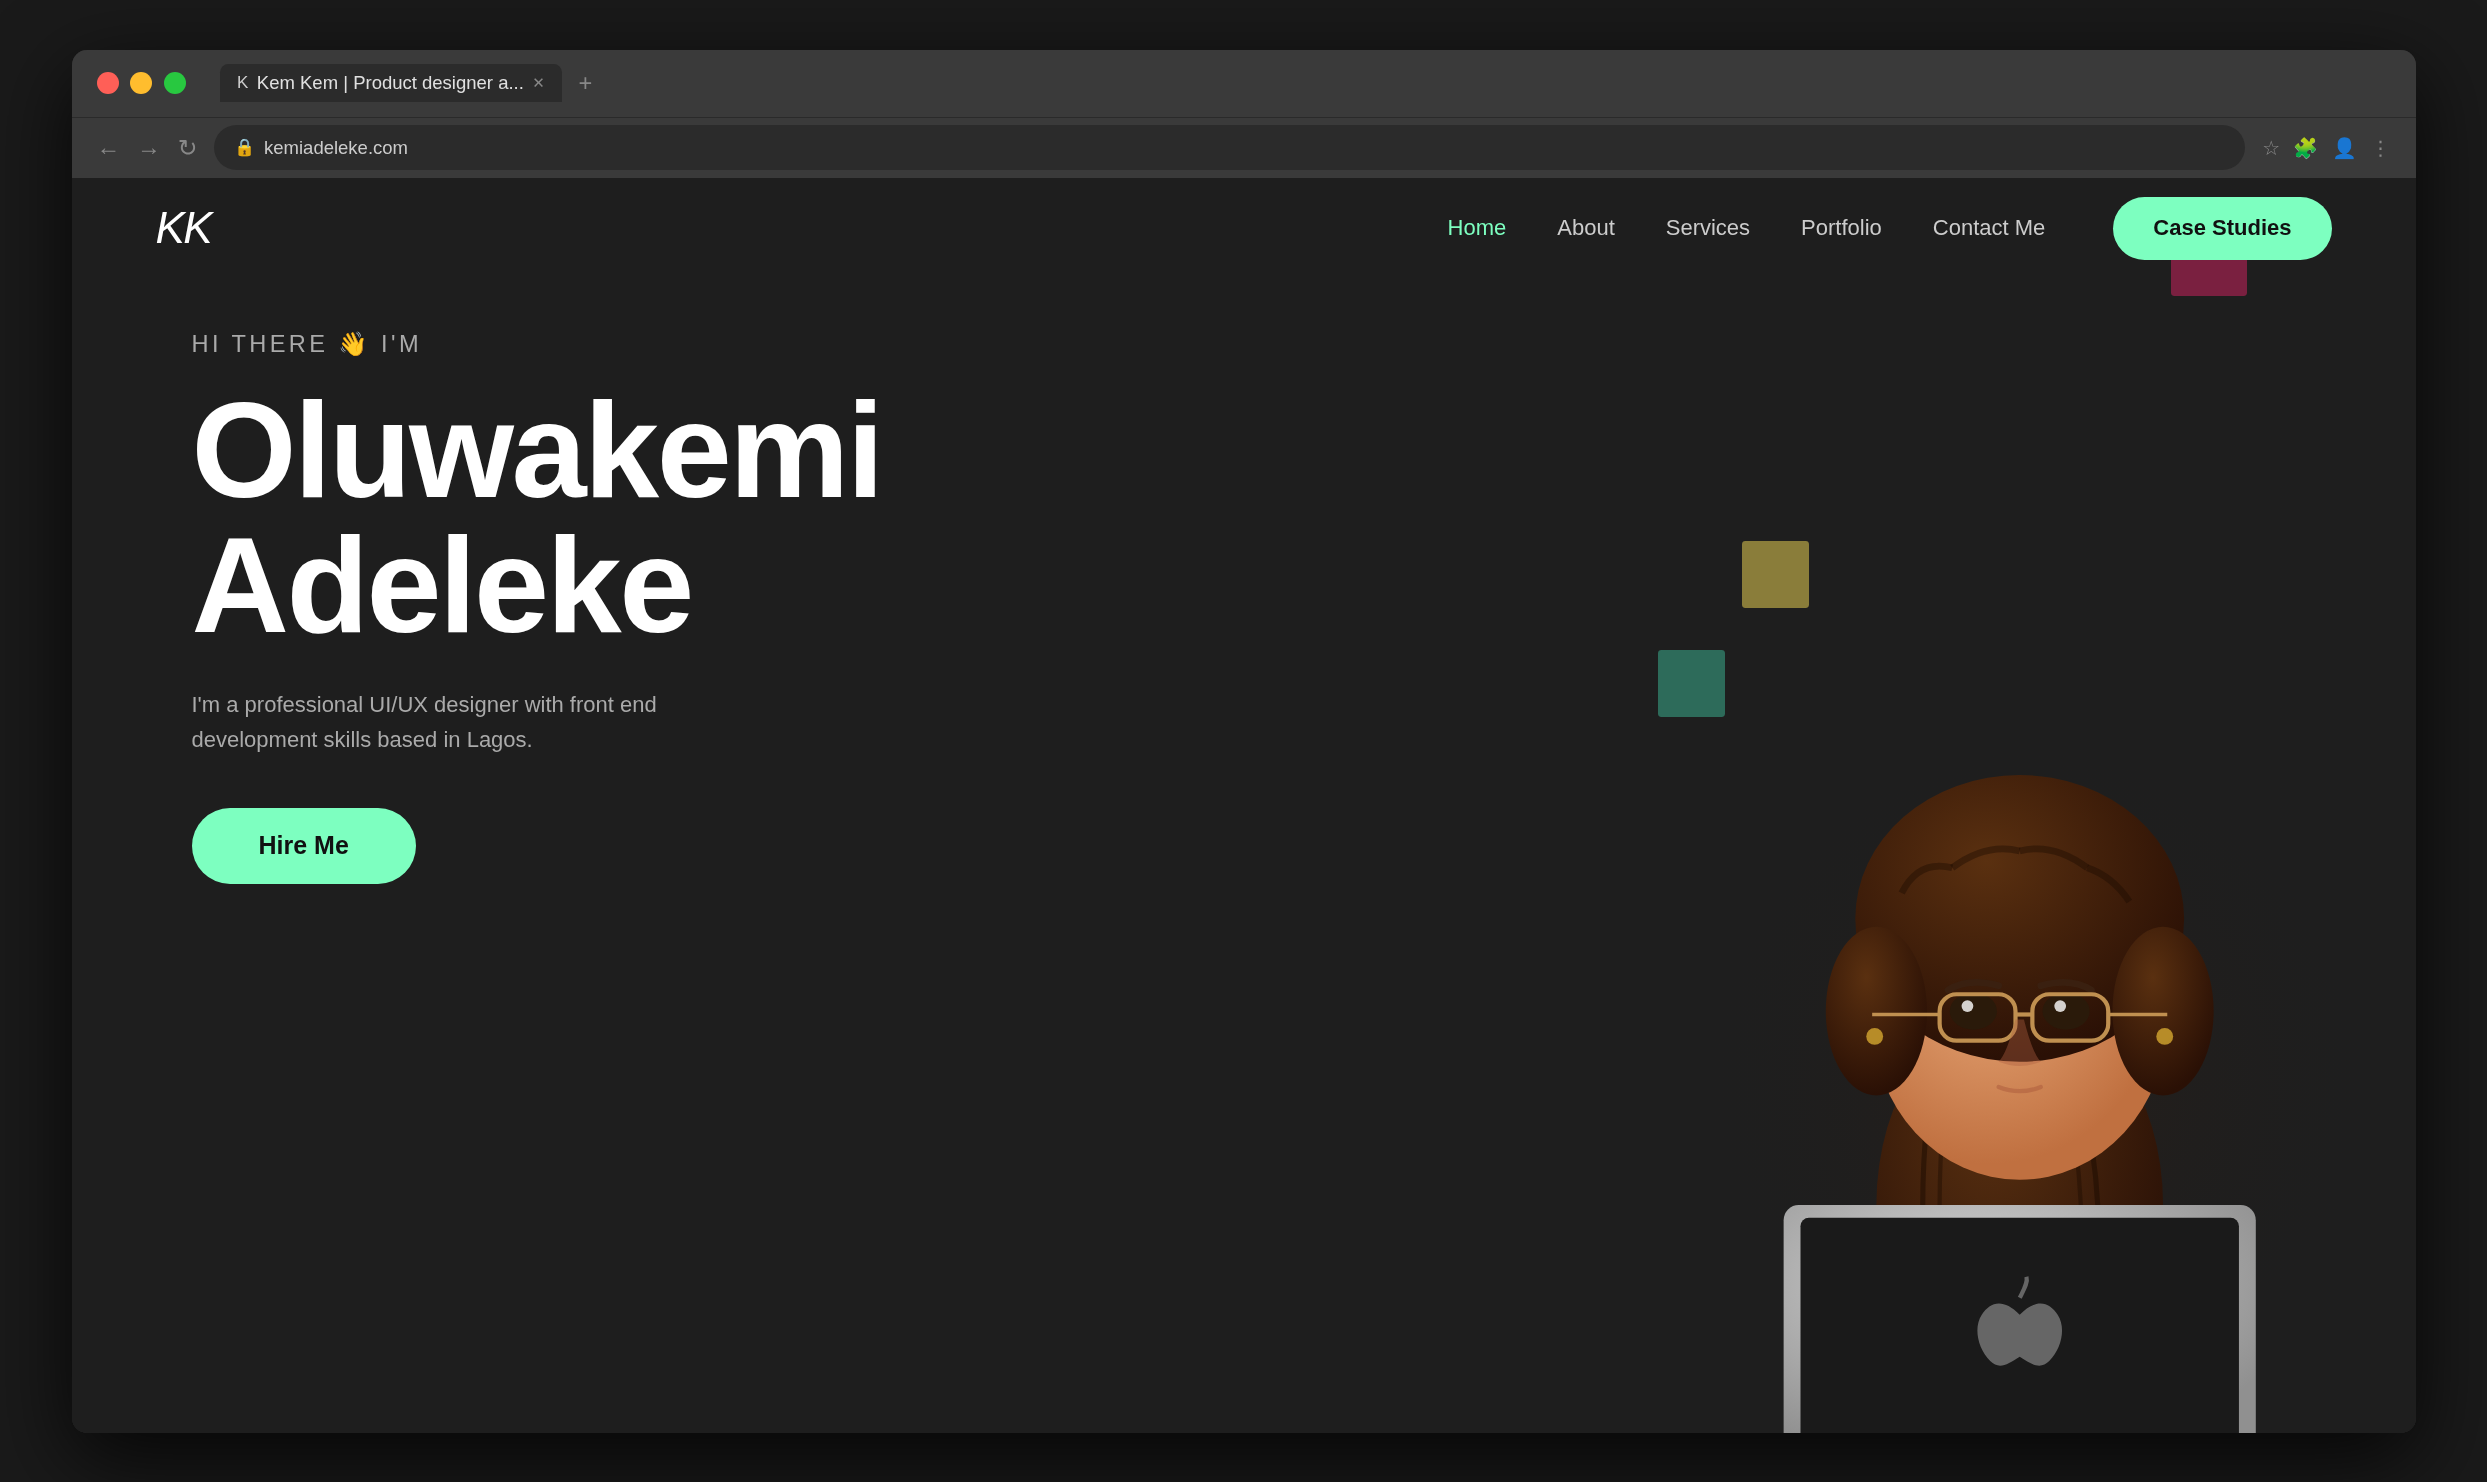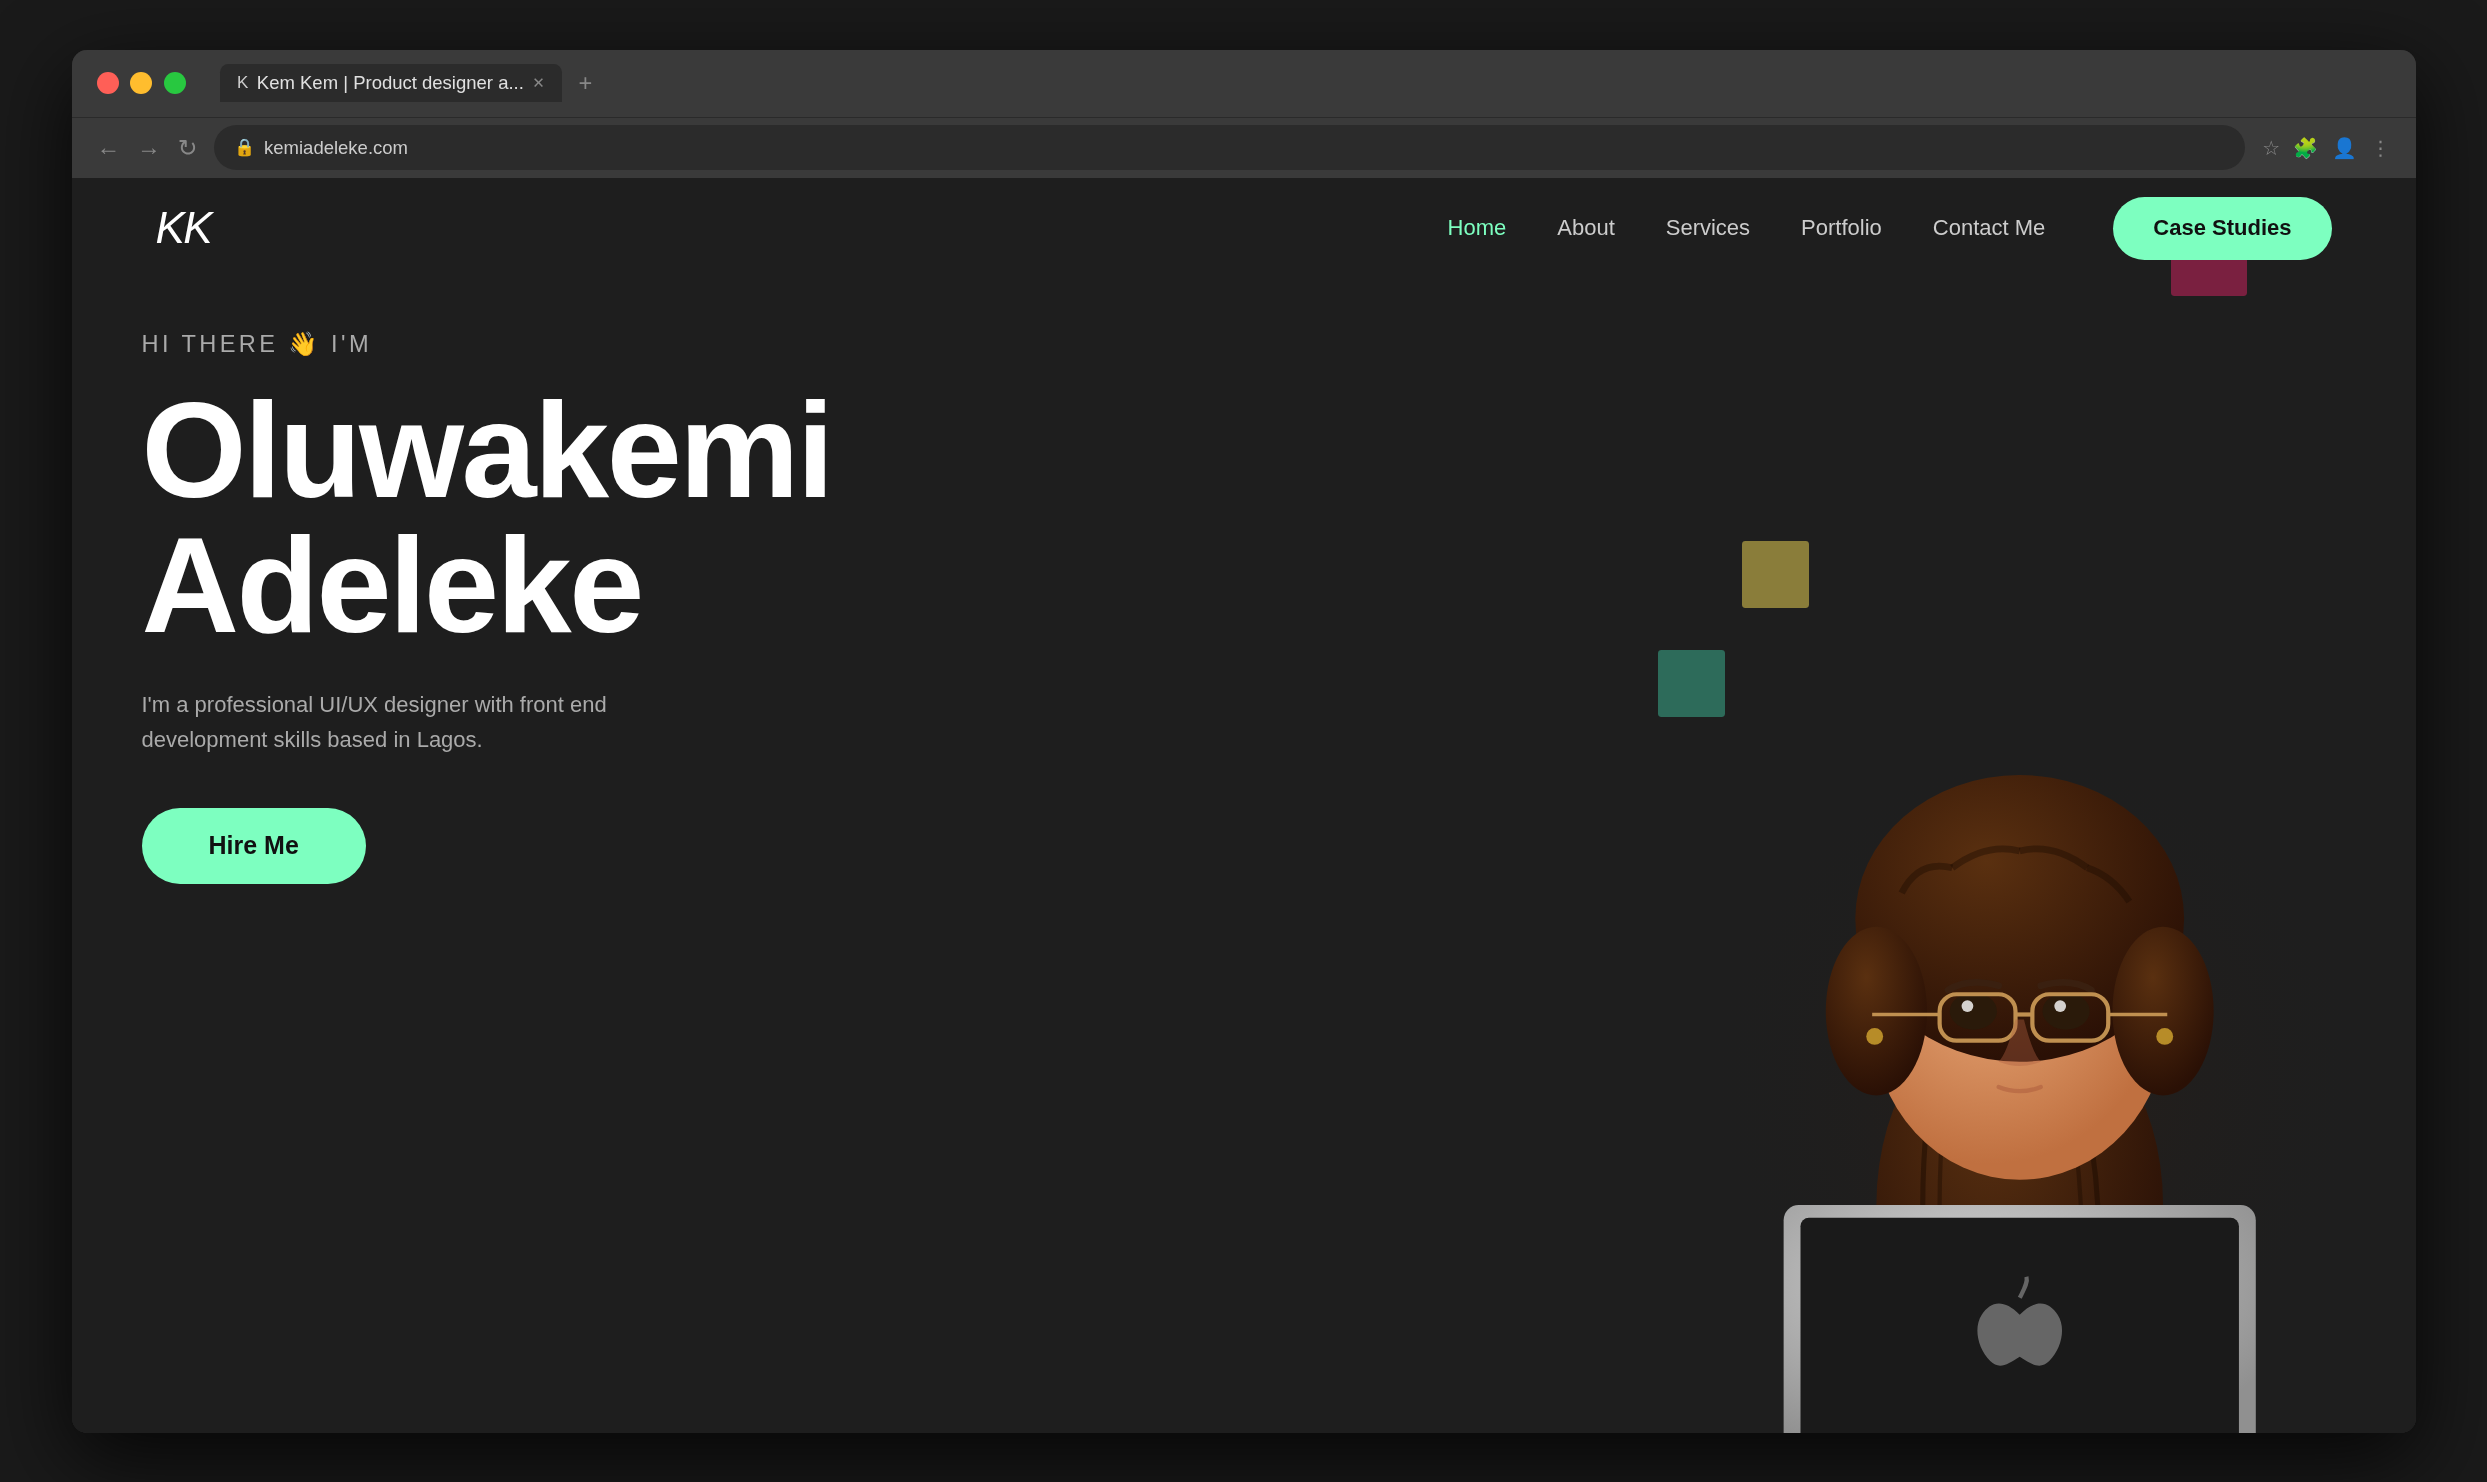--- a/index.html
+++ b/index.html
@@ -188,21 +188,21 @@
       font-size: 22px;
       font-weight: 600;
       cursor: pointer;
       border: none;
       margin-left: 17px;
       text-align: right;
     }
 
     
     .hero {
-      padding: 51px 70px 0;
+      padding: 51px 120px 0;
       position: relative;
     }
 
     .greeting {
       color: #aaa;
       font-size: 23.6px;
       letter-spacing: 3.4px;
       text-transform: uppercase;
       margin-bottom: 25px;
     }

